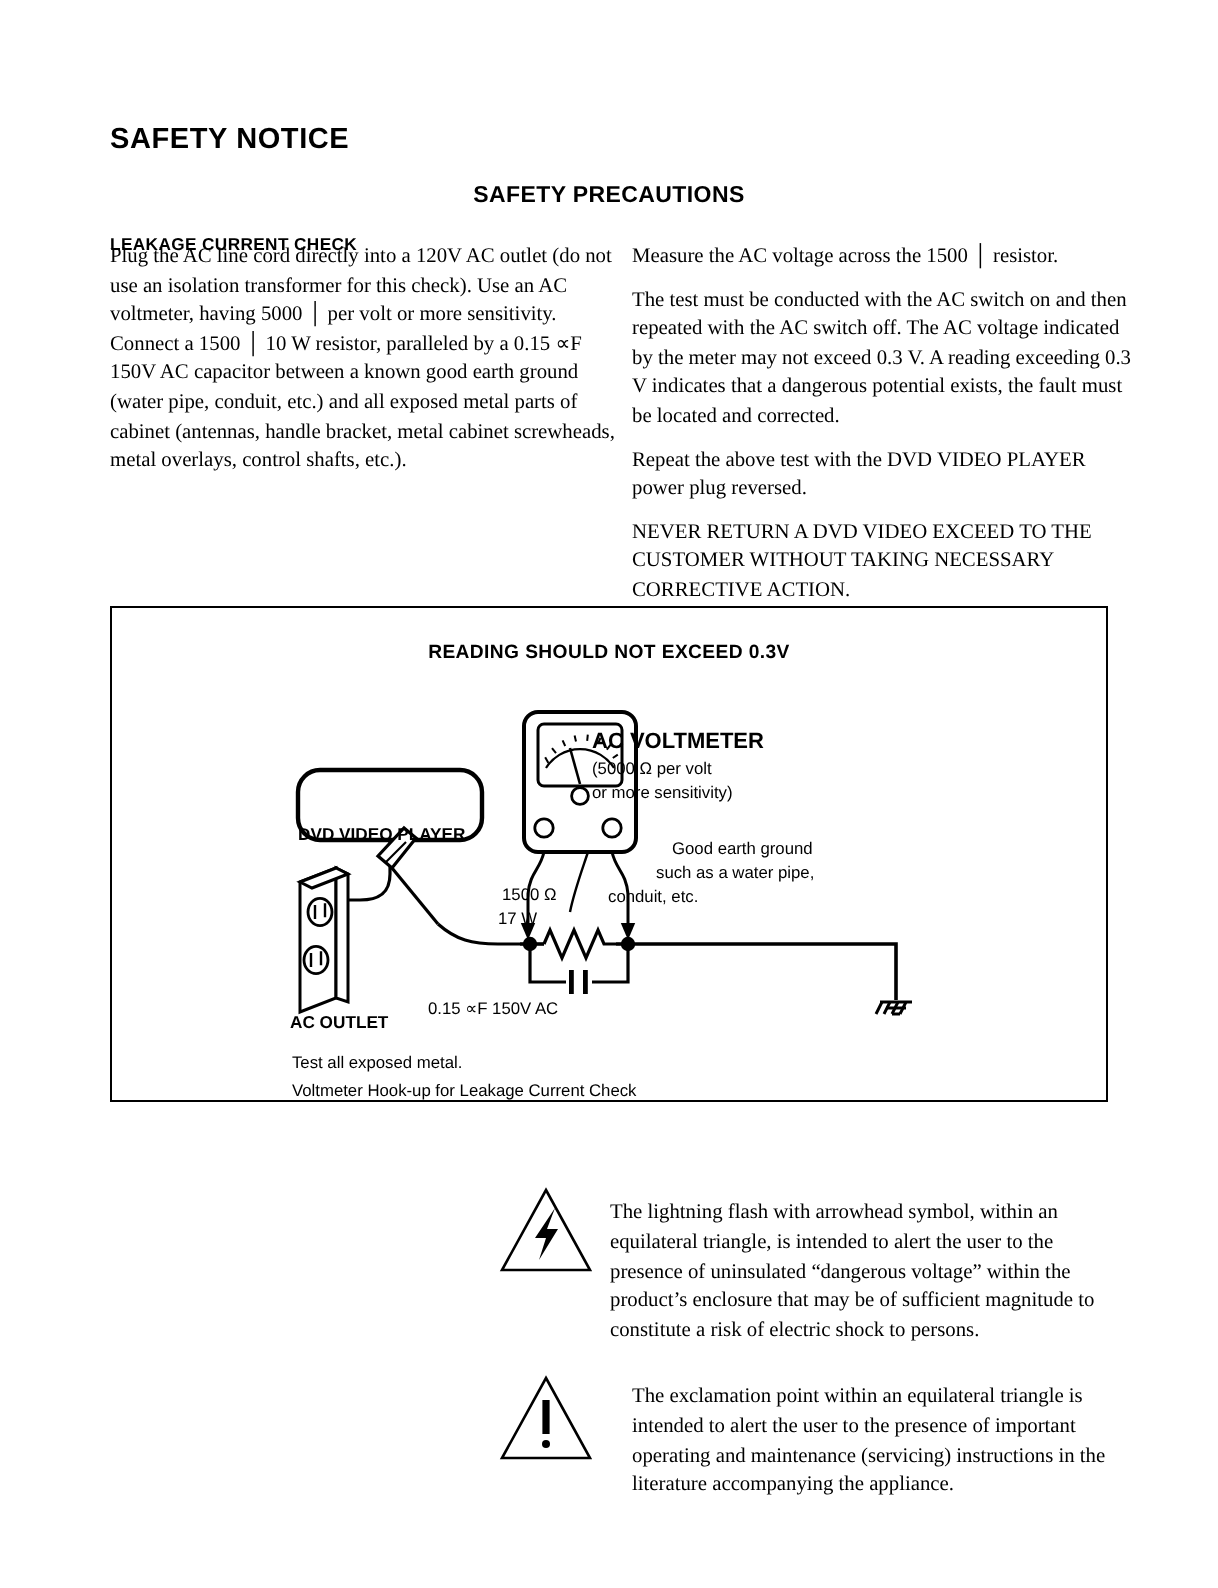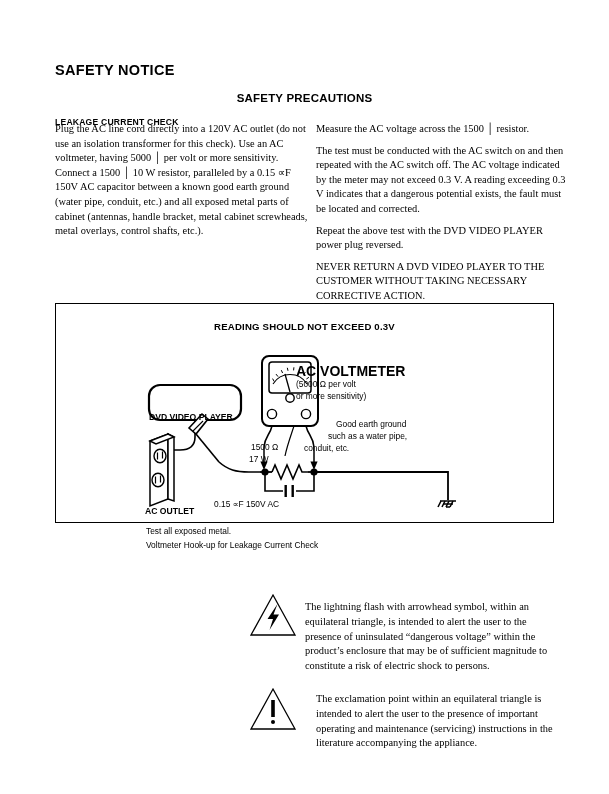--- a/index.html
+++ b/index.html
@@ -73,21 +73,21 @@
     margin: 0 0 7px 0;
   }
   .col p:last-child { margin-bottom: 0; }
 
   
   #diagram-box {
     position: absolute;
     left: 55px;
     top: 303px;
     width: 499px;
-    height: 220px;
+    height: 248px;
     border: 1px solid #000;
     box-sizing: border-box;
   }
   #diagram-title {
     position: absolute;
     left: 0;
     right: 0;
     top: 17px;
     text-align: center;
     font-family: "Liberation Sans", sans-serif;
@@ -100,21 +100,21 @@
     position: absolute;
     font-family: "Liberation Sans", sans-serif;
     font-size: 8.4px;
     line-height: 11.4px;
     white-space: pre;
   }
   .dlabel.bold { font-weight: bold; }
 
   #label-dvd      { left: 93px;  top: 67px;  font-weight: bold; font-size: 8.6px; margin-top: 41px; }
   #label-outlet   { left: 89px;  top: 202px; font-weight: bold; font-size: 8.6px; }
-  #label-meter    { left: 240px; top: 62px;  font-weight: bold; font-size: 14px; }
+  #label-meter    { left: 240px; top: 62px;  font-weight: bold; font-size: 11px; }
   #label-meter-s1 { left: 240px; top: 75px; }
   #label-meter-s2 { left: 240px; top: 87px; }
   #label-ground   { left: 248px; top: 115px; margin-left: 32px; }
   #label-ground2  { left: 248px; top: 127px; margin-left: 24px; }
   #label-ground3  { left: 248px; top: 139px; }
   #label-res1     { left: 195px; top: 138px; }
   #label-res2     { left: 193px; top: 150px; }
   #label-cap      { left: 158px; top: 195px; }
   #caption-1      { left: 90px;  top: 222px; }
   #caption-2      { left: 90px;  top: 236px; }
@@ -152,21 +152,21 @@
   <h3 id="subsection-title">LEAKAGE CURRENT CHECK</h3>
 
   <div class="col" id="col-left">
     <p>Plug the AC line cord directly into a 120V AC outlet (do not use an isolation transformer for this check). Use an AC voltmeter, having 5000 │ per volt or more sensitivity. Connect a 1500 │ 10 W resistor, paralleled by a 0.15 ∝F 150V AC capacitor between a known good earth ground (water pipe, conduit, etc.) and all exposed metal parts of cabinet (antennas, handle bracket, metal cabinet screwheads, metal overlays, control shafts, etc.).</p>
   </div>
 
   <div class="col" id="col-right">
     <p>Measure the AC voltage across the 1500 │ resistor.</p>
     <p>The test must be conducted with the AC switch on and then repeated with the AC switch off. The AC voltage indicated by the meter may not exceed 0.3 V. A reading exceeding 0.3 V indicates that a dangerous potential exists, the fault must be located and corrected.</p>
     <p>Repeat the above test with the DVD VIDEO PLAYER power plug reversed.</p>
-    <p>NEVER RETURN A DVD VIDEO PLAYER TO THE CUSTOMER WITHOUT TAKING NECESSARY CORRECTIVE ACTION.</p>
+    <p>NEVER RETURN A DVD VIDEO EXCEED TO THE CUSTOMER WITHOUT TAKING NECESSARY CORRECTIVE ACTION.</p>
   </div>
 
   <div id="diagram-box">
 
     <div id="diagram-title">READING SHOULD NOT EXCEED 0.3V</div>
 
     <svg id="diagram-svg" viewBox="0 0 499 264">
 
       <rect x="93" y="81" width="92" height="35" rx="11" ry="11" fill="#ffffff" stroke="#000" stroke-width="2.2"></rect>
 

